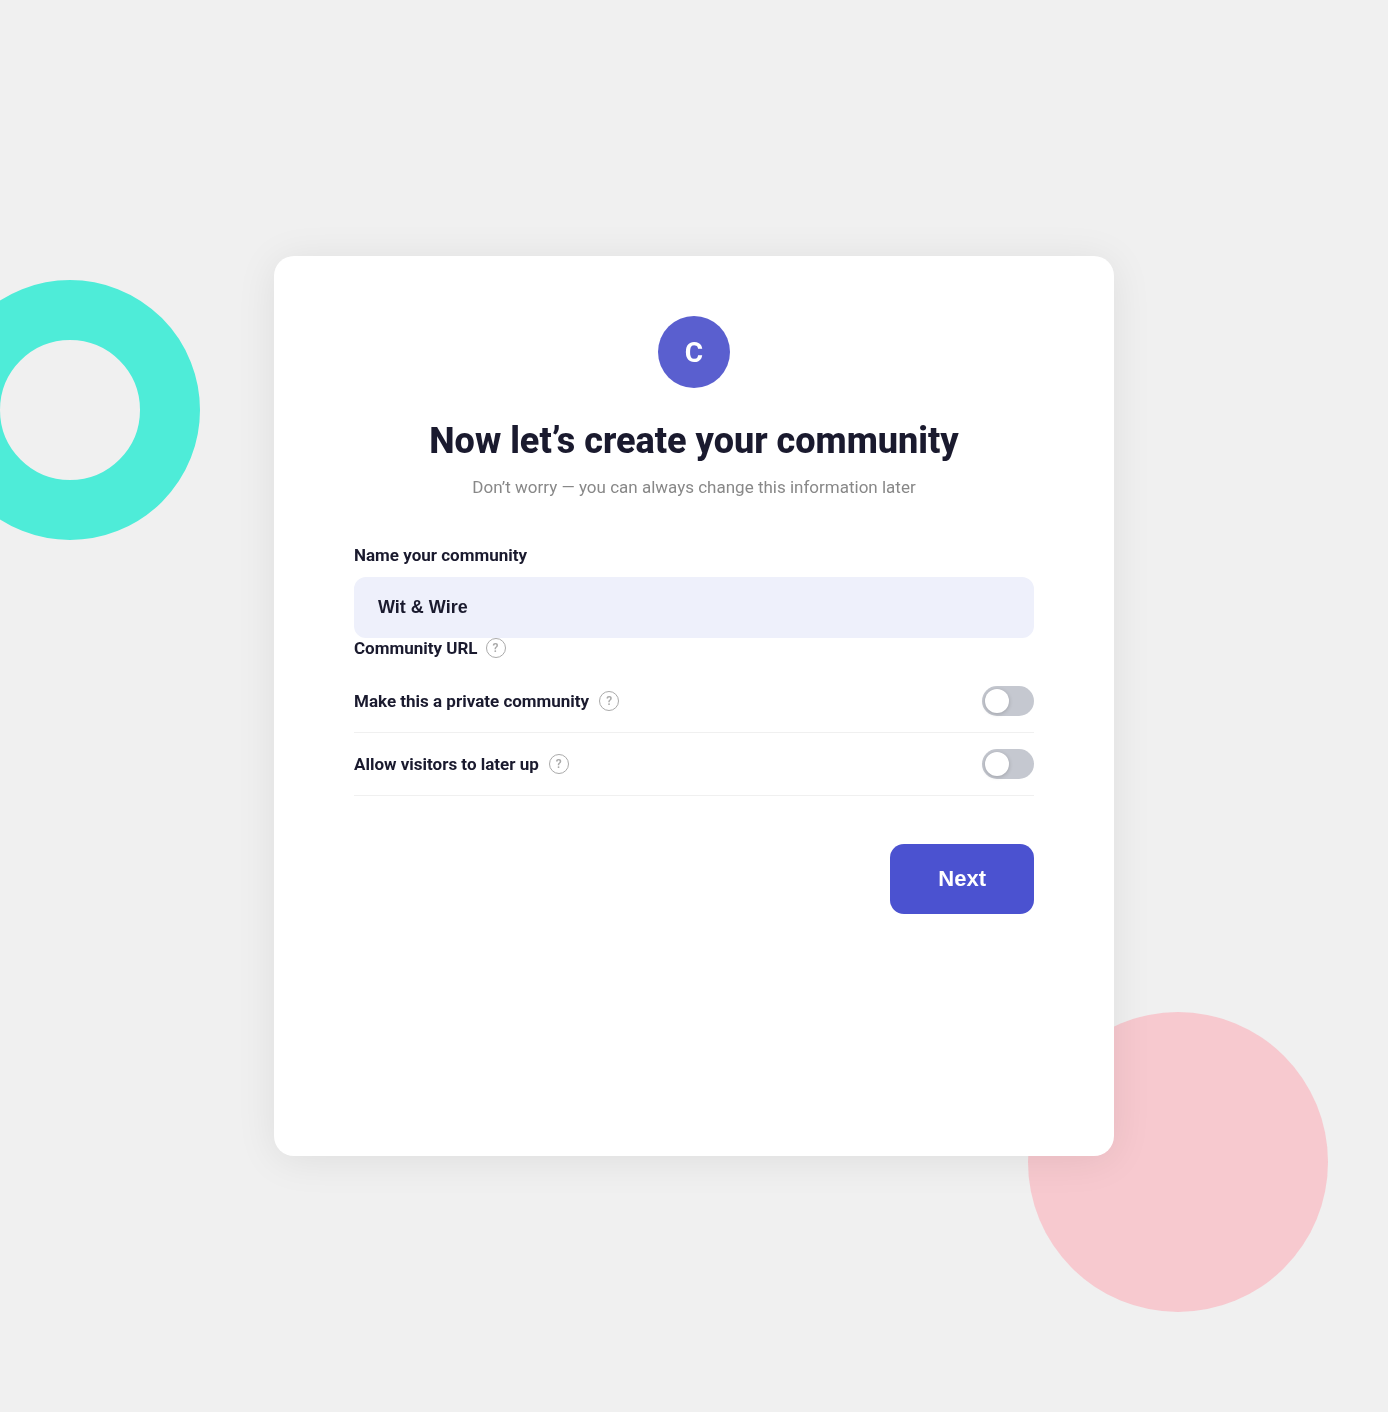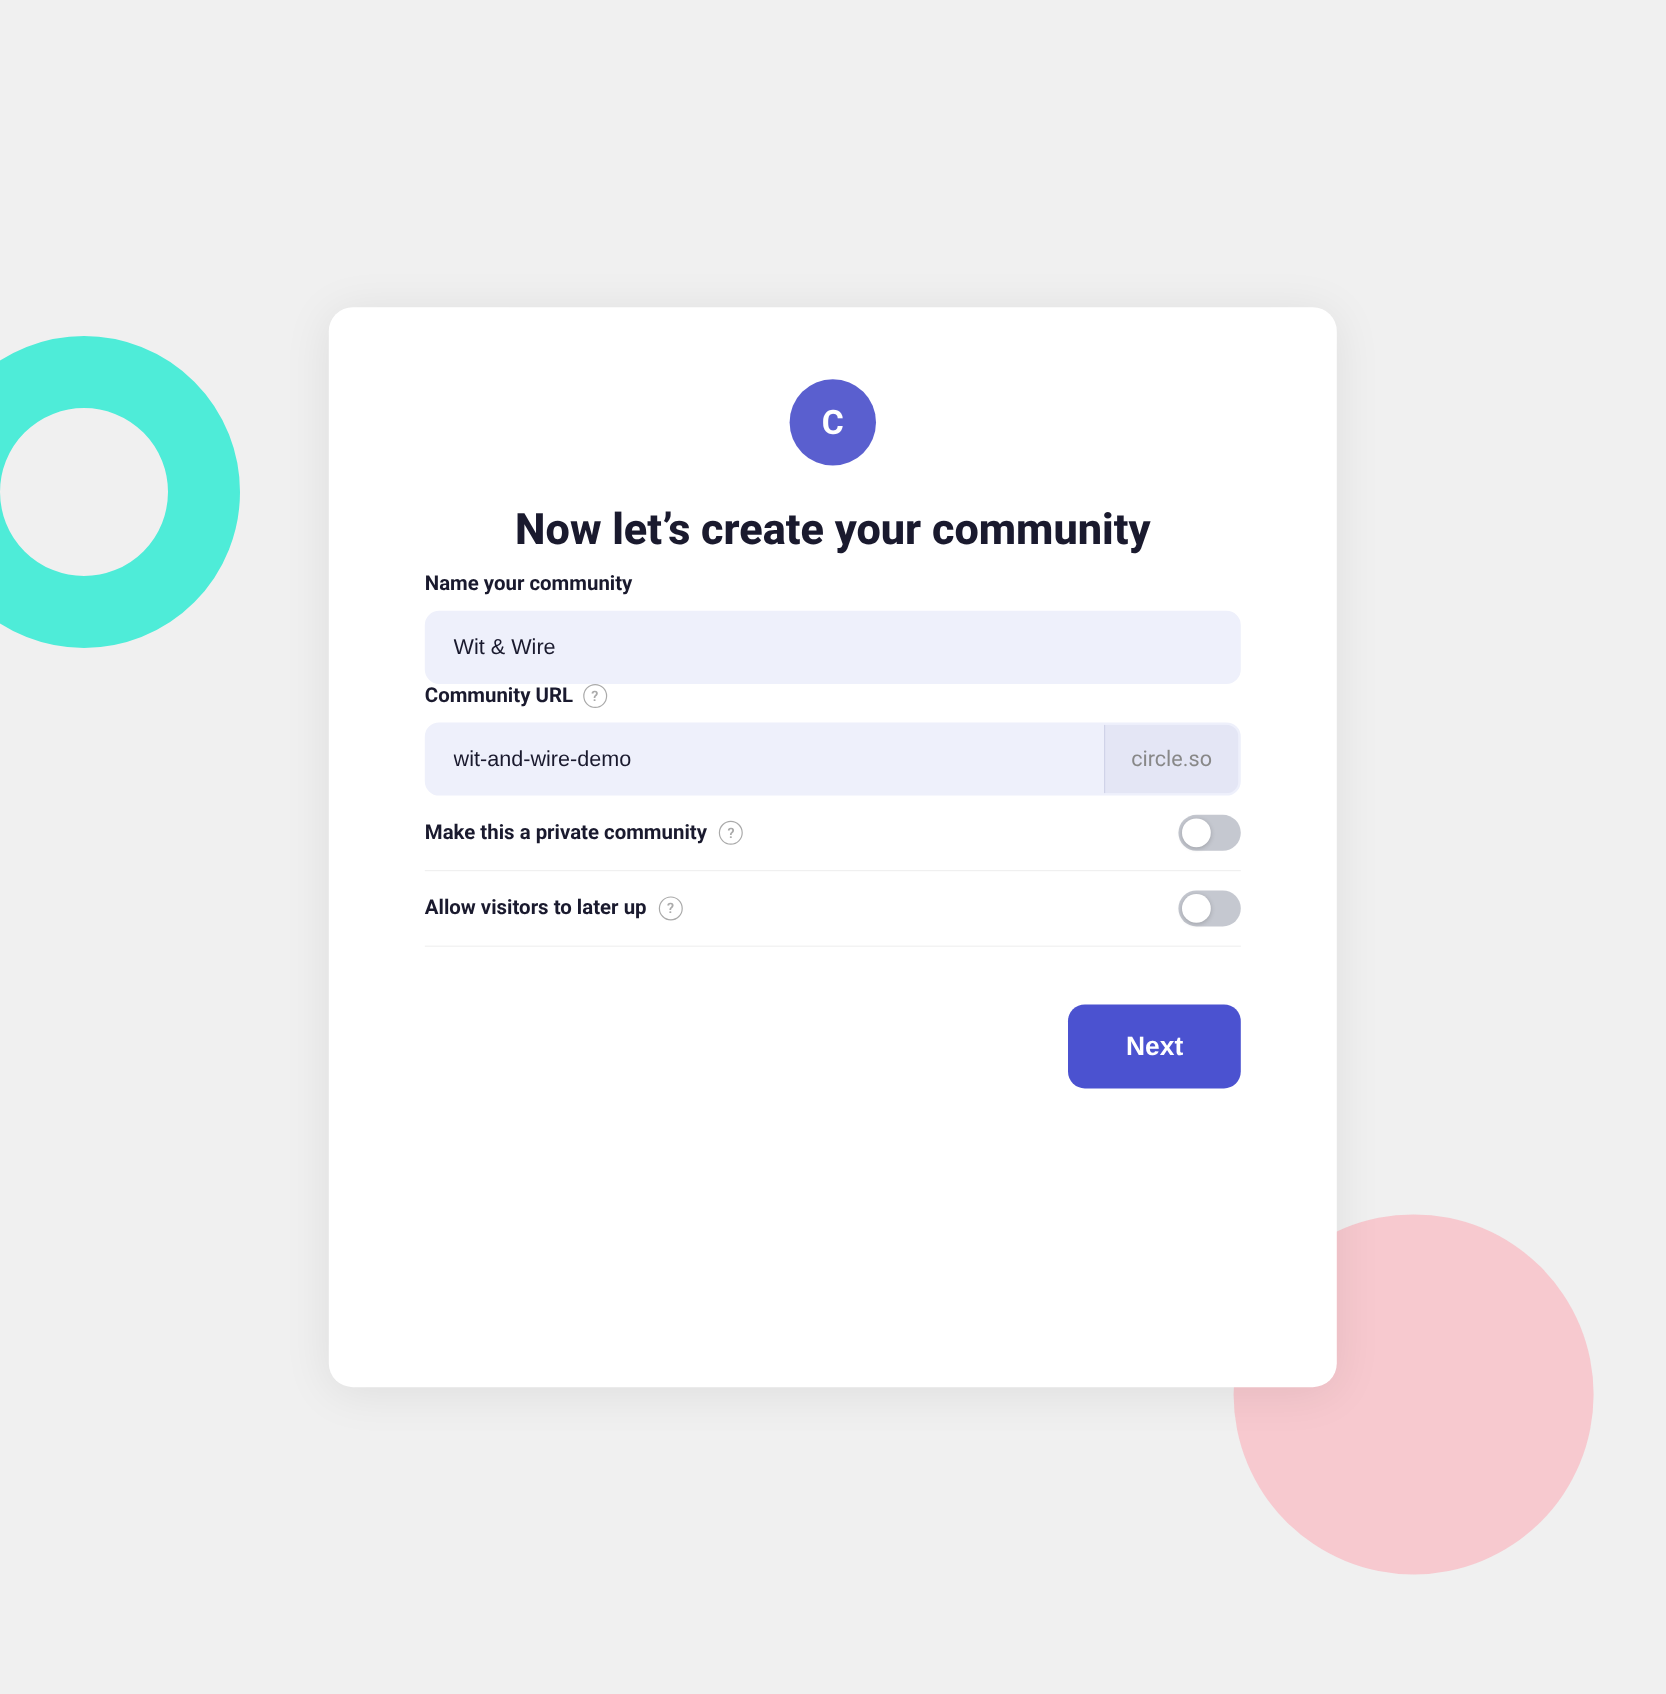--- a/index.html
+++ b/index.html
@@ -117,20 +117,21 @@
     .text-input {
       width: 100%;
       padding: 18px 22px;
       font-size: 18px;
       background: #eef0fb;
       border: 2px solid #eef0fb;
       border-radius: 12px;
       color: #1a1a2e;
       outline: none;
       transition: border-color 0.2s;
+      font-weight: bold;
     }
 
     .url-input-wrapper {
       display: flex;
       background: #eef0fb;
       border: 2px solid #eef0fb;
       border-radius: 12px;
       overflow: hidden;
     }
 
@@ -224,37 +225,34 @@
 <div class="bg-circle-cyan"></div>
 <div class="bg-circle-pink"></div>
 
 <div class="card">
 
   <div class="logo-avatar">
     <span>C</span>
   </div>
 
   <h1 class="card-title">Now let’s create your community</h1>
+  <p class="card-subtitle">Don’t worry — you can always change this information later</p>
 
   <div class="form-group">
     <label class="form-label">
       <span>Name your community</span>
     </label>
     <input class="text-input" type="text" value="Wit &amp; Wire" style="">
   </div>
 
   <div class="form-group">
     <label class="form-label">
       <span>Community URL</span>
       <span class="help-icon">?</span>
     </label>
-    <div class="url-input-wrapper">
-      <input class="url-input-part" type="text" value="wit-and-wire-demo" style="">
-      <span class="url-suffix">circle.so</span>
-    </div>
   </div>
 
   <div class="toggle-row">
     <span class="toggle-label">
       <span>Make this a private community</span>
       <span class="help-icon">?</span>
     </span>
     <div class="toggle-switch"></div>
   </div>
 

